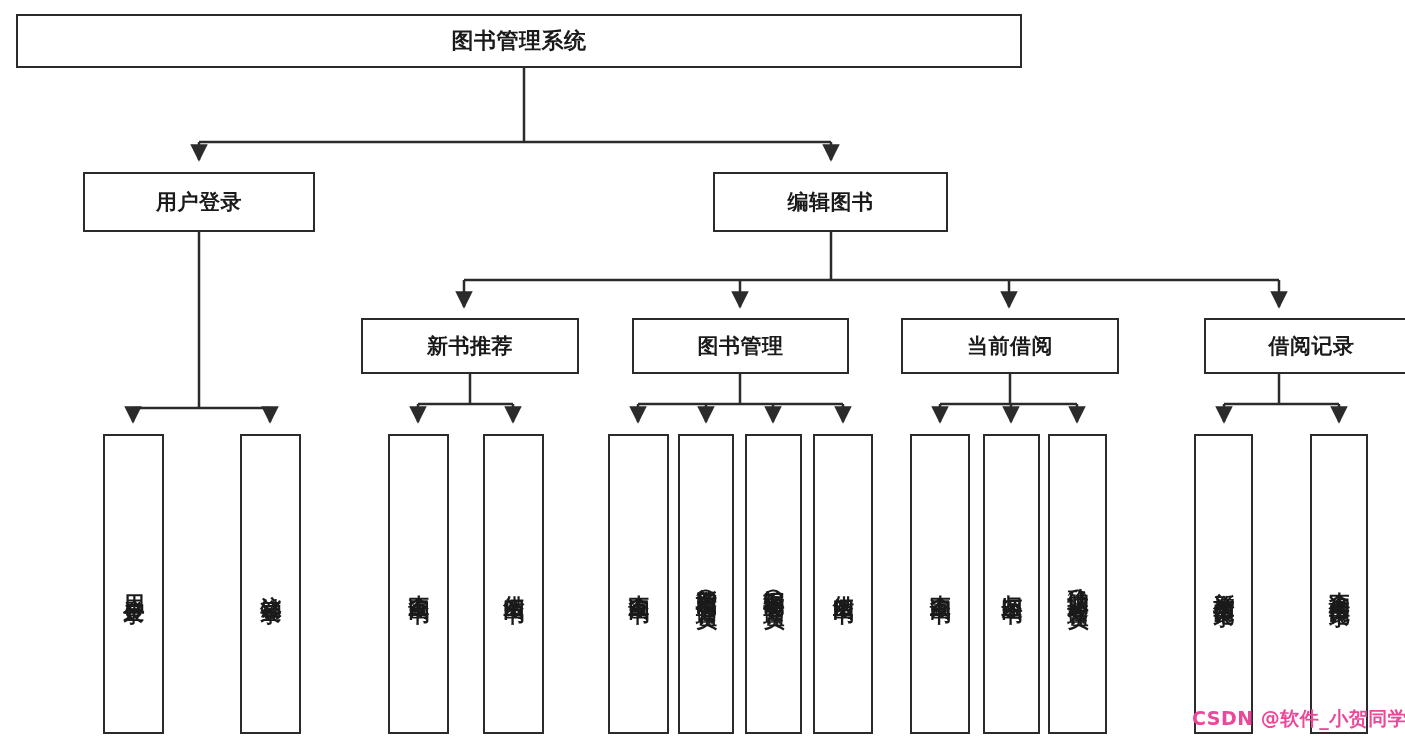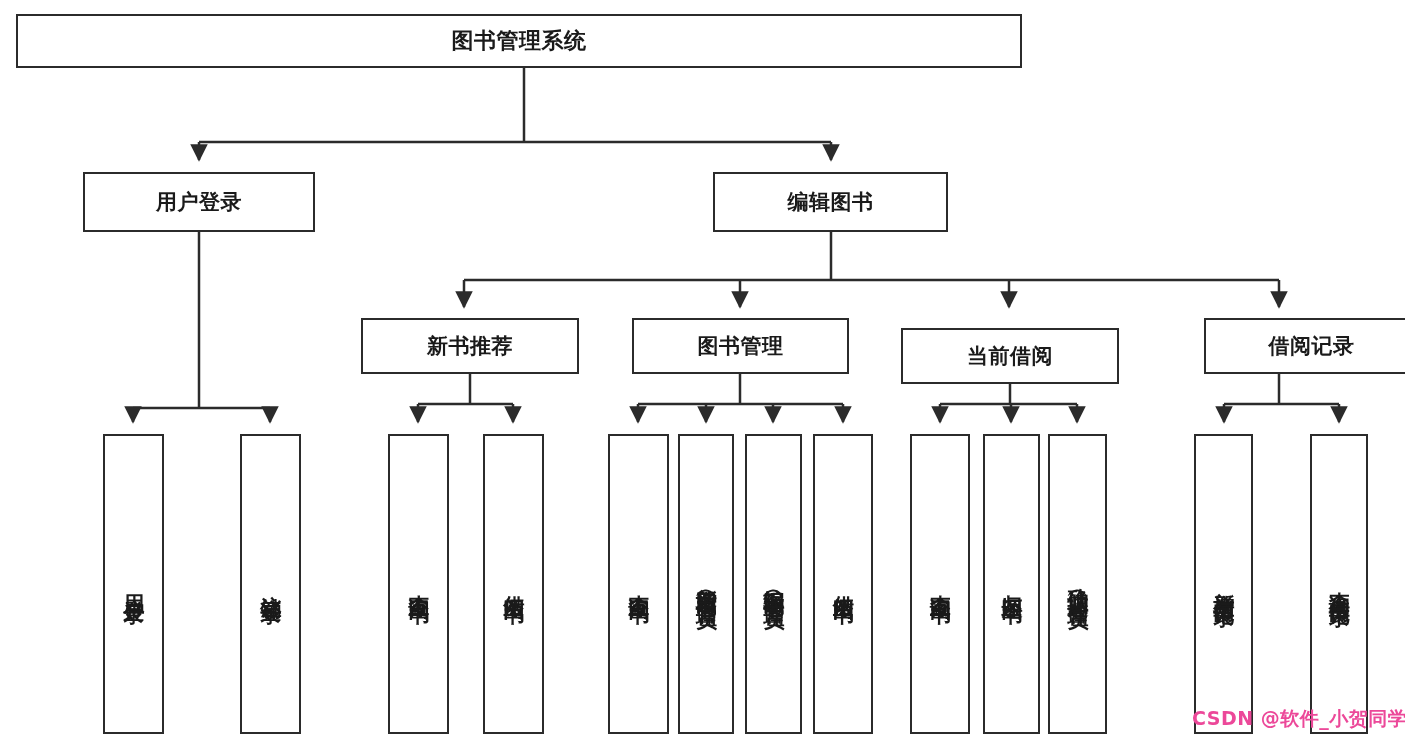--- a/index.html
+++ b/index.html
@@ -123,21 +123,21 @@
 
   <div class="node root" id="root-node" style="left: 16px; top: 14px; width: 1006px; height: 54px;">图书管理系统</div>
 
   <div id="level1-nodes">
       <div class="node" style="left: 83px; top: 172px; width: 232px; height: 60px;">用户登录</div>
       <div class="node" style="left: 713px; top: 172px; width: 235px; height: 60px;">编辑图书</div>
     </div>
   <div id="level2-nodes">
       <div class="node" style="left: 361px; top: 318px; width: 218px; height: 56px; text-align: right;">新书推荐</div>
       <div class="node" style="left: 632px; top: 318px; width: 217px; height: 56px;">图书管理</div>
-      <div class="node" style="left: 901px; top: 328px; width: 218px; height: 56px;">当前借阅</div>
+      <div class="node" style="left: 901px; top: 318px; width: 218px; height: 56px;">当前借阅</div>
       <div class="node" style="left: 1172px; top: 318px; width: 215px; height: 56px; margin-left: 32px;">借阅记录</div>
     </div>
   <div id="level3-nodes">
       <div class="node leaf" style="left: 103px; top: 434px; width: 61px; height: 300px;">
         <span class="vtext">用户登录</span>
       </div>
       <div class="node leaf" style="left: 240px; top: 434px; width: 61px; height: 300px;">
         <span class="vtext">注销登录</span>
       </div>
       <div class="node leaf" style="left: 388px; top: 434px; width: 61px; height: 300px;">

